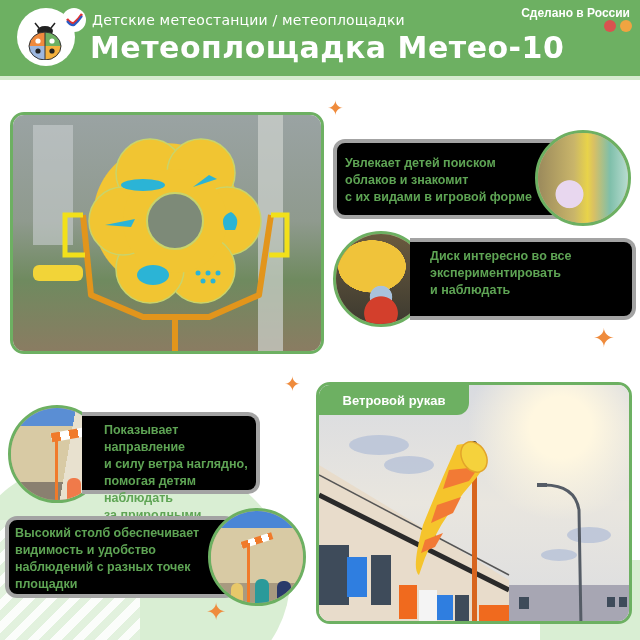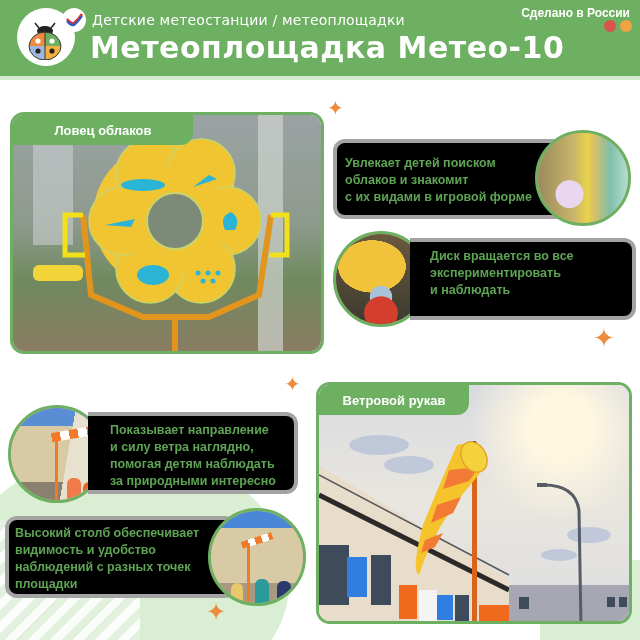--- a/index.html
+++ b/index.html
@@ -112,21 +112,20 @@
       <g stroke="#e2951c" stroke-width="6" fill="none" stroke-linejoin="round">
         <path d="M70 100 L78 180 L130 202 L196 202 L246 180 L258 100"></path>
         <line x1="162" y1="202" x2="162" y2="242"></line>
       </g>
       <g stroke="#f2e01a" stroke-width="5" fill="none">
         <path d="M70 100 L52 100 L52 140 L72 140"></path>
         <path d="M258 100 L274 100 L274 140 L256 140"></path>
       </g>
     </svg>
   </div>
-  <div class="card-label" style="width:180px;">Ловец облаков</div>
 </div>
 
 <div class="pill" style="left:333px; top:139px; width:235px; height:80px;">
   <div class="pill-text" style="left:8px; top:12px;">
     <div>Увлекает детей поиском</div>
     <div>облаков и знакомит</div>
     <div>с их видами в игровой форме</div>
   </div>
 </div>
 <div class="circle" style="left:535px; top:130px; width:96px; height:96px;">
@@ -137,36 +136,36 @@
 
 <div class="circle" style="left:333px; top:231px; width:96px; height:96px;">
   <div style="position:absolute; inset:0; background:
     radial-gradient(circle at 50% 88%, #d33f2c 0 18%, transparent 19%),
     radial-gradient(circle at 50% 70%, #a9c2dc 0 14%, transparent 15%),
     radial-gradient(ellipse 44% 34% at 40% 36%, #f0c33a 0 85%, transparent 86%),
     linear-gradient(180deg, #6a5a3e 0%, #3d3a30 100%);"></div>
 </div>
 <div class="pill" style="left:410px; top:238px; width:226px; height:82px; border-left:none; border-top-left-radius:0; border-bottom-left-radius:0;">
   <div class="pill-text" style="left:20px; top:6px;">
-    <div>Диск вращается во все</div>
+    <div>Диск интересно во все</div>
     <div>экспериментировать</div>
     <div>и наблюдать</div>
   </div>
 </div>
 
 <div class="circle" style="left:8px; top:405px; width:98px; height:98px;">
   <div style="position:absolute; inset:0; background:
     linear-gradient(100deg, transparent 0 60%, #e8e1cf 60%),
     linear-gradient(180deg, #5a8ed4 0 20%, #d8caa4 20% 80%, #8a8070 80%);"></div>
   <div style="position:absolute; left:40px; top:20px; width:60px; height:9px; background:repeating-linear-gradient(90deg,#f07a2a 0 9px,#fff 9px 18px); transform:rotate(-10deg);"></div>
   <div style="position:absolute; left:44px; top:28px; width:3px; height:70px; background:#f07a2a;"></div>
   <div style="position:absolute; left:56px; top:70px; width:14px; height:28px; background:#f07a4a; border-radius:6px 6px 0 0;"></div>
   <div style="position:absolute; left:72px; top:74px; width:14px; height:24px; background:#e36a2a; border-radius:6px 6px 0 0;"></div>
 </div>
-<div class="pill" style="left:88px; top:412px; width:210px; height:82px; border-left:none; border-top-left-radius:0; border-bottom-left-radius:0;">
+<div class="pill" style="left:82px; top:412px; width:178px; height:82px; border-left:none; border-top-left-radius:0; border-bottom-left-radius:0;">
   <div class="pill-text" style="left:22px; top:6px;">
     <div>Показывает направление</div>
     <div>и силу ветра наглядно,</div>
     <div>помогая детям наблюдать</div>
     <div>за природными интересно</div>
   </div>
 </div>
 
 <div class="pill" style="left:5px; top:516px; width:232px; height:82px;">
   <div class="pill-text" style="left:6px; top:5px;">

